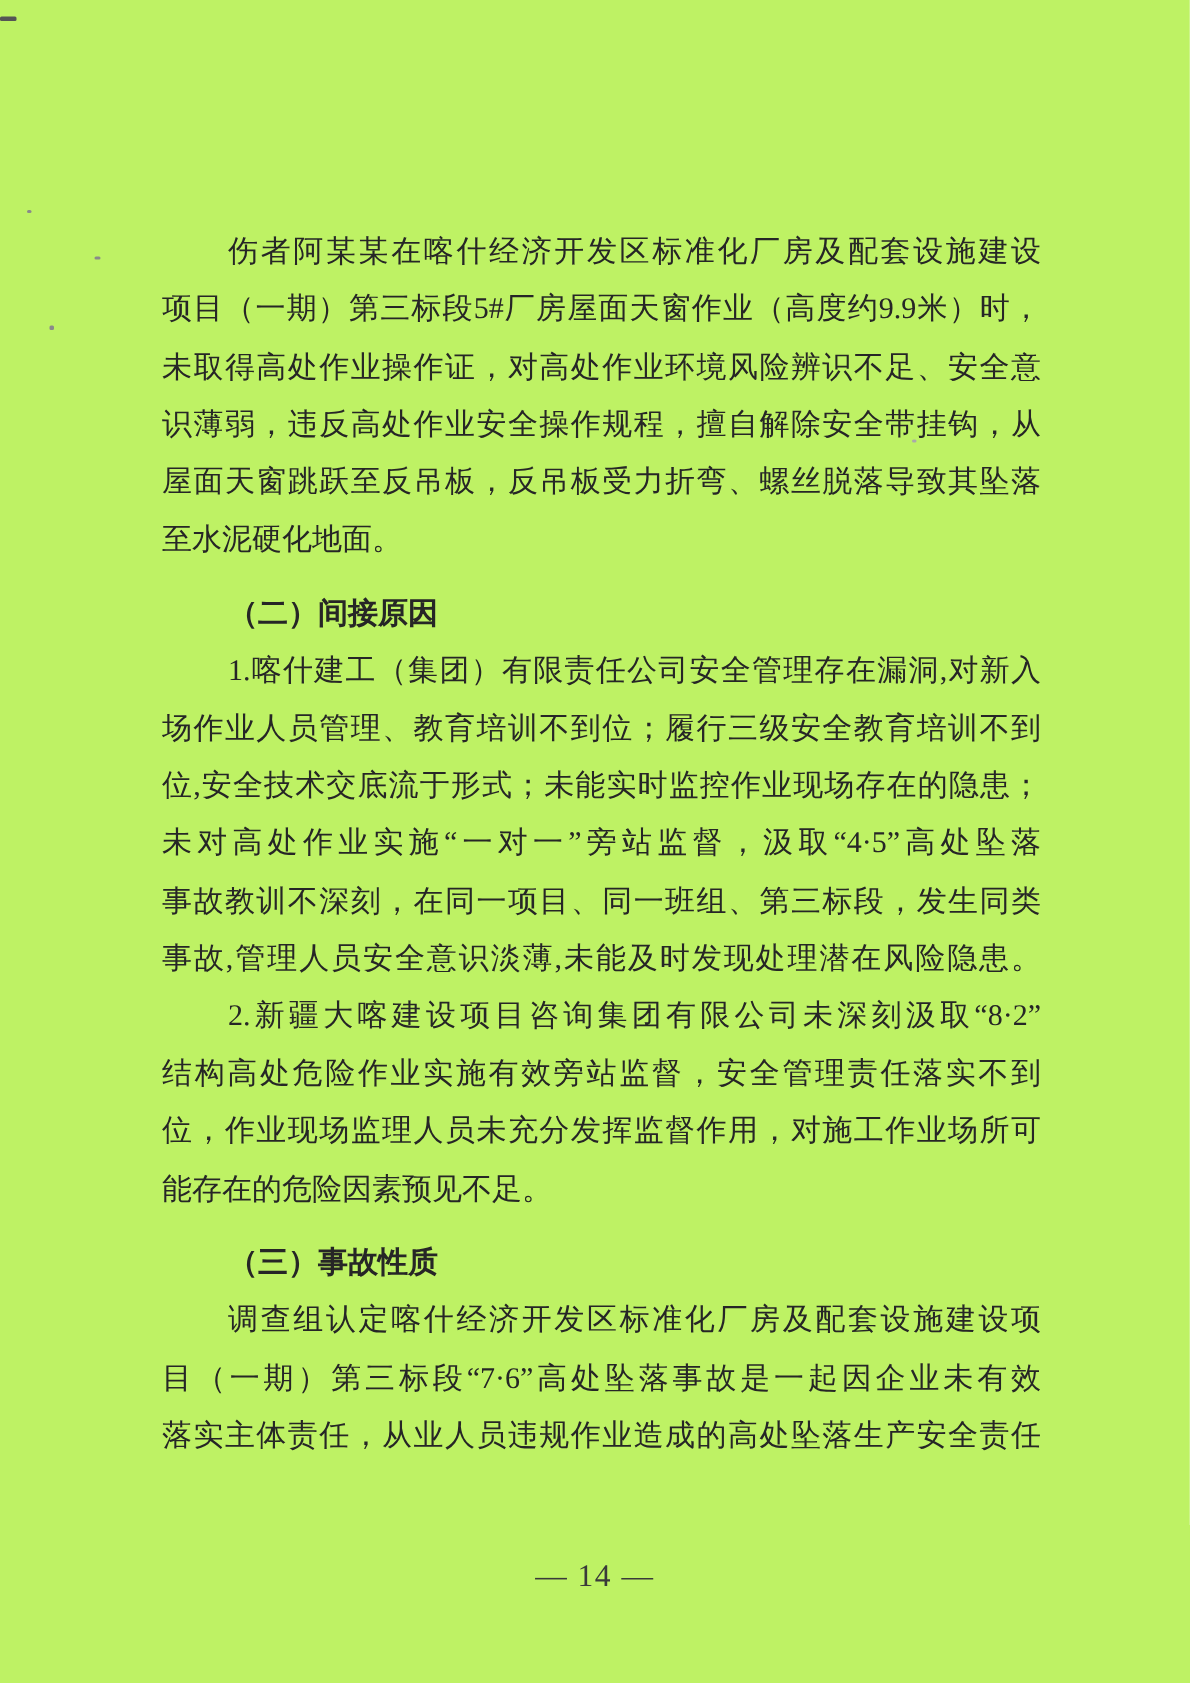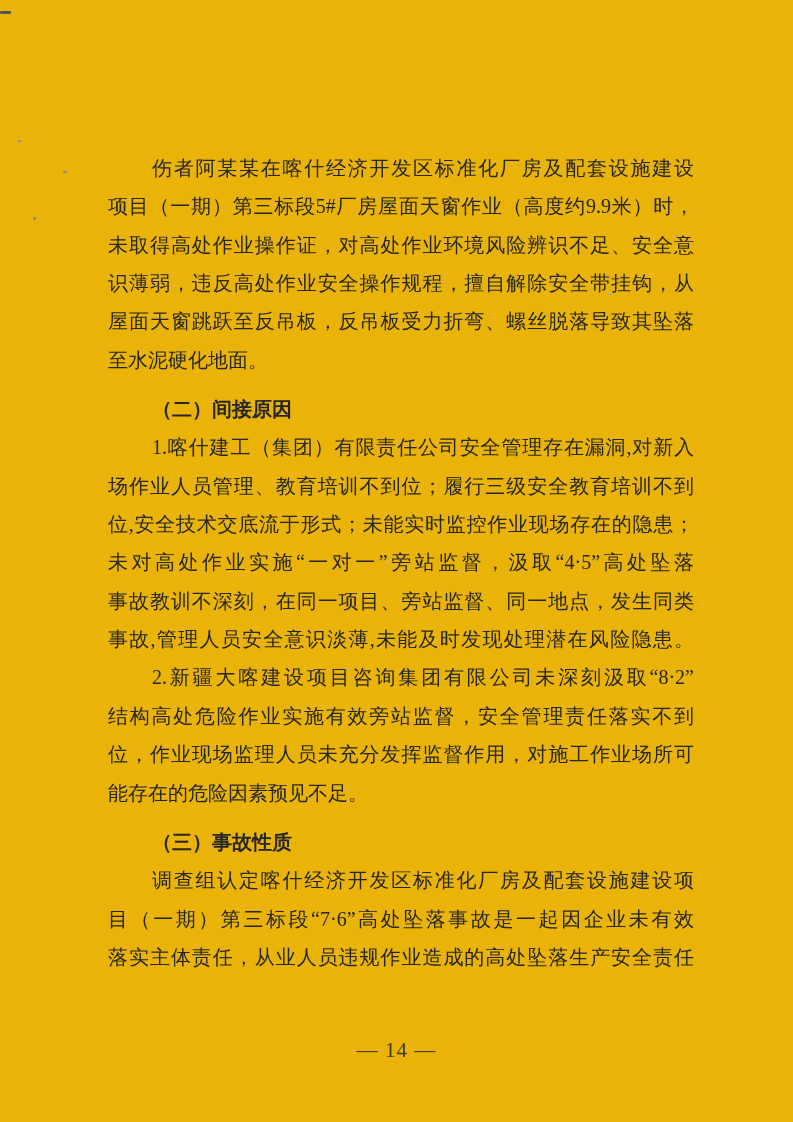--- a/index.html
+++ b/index.html
@@ -1,21 +1,21 @@
 <!DOCTYPE html>
 <html lang="zh"><head>
 <meta charset="utf-8">
 <style>
   html,body{margin:0;padding:0;}
   body{background:#ffffff;}
   .page{
     position:relative;
     width:793px;height:1122px;
     background:#fefefdx;
-    background-color:#eab308;
+    background-color:#bef264;
     overflow:hidden;
     font-family:"Liberation Serif","DejaVu Serif",serif;
     color:#262626;
   }
   .text-block{
     position:absolute;
     left:108px;top:149px;width:586px;
     font-size:20px;
   }
   .line{
@@ -60,21 +60,21 @@
       <div class="line left">至水泥硬化地面。</div>
     </div>
 
     <div class="line indent left heading">（二）间接原因</div>
 
     <div class="para">
       <div class="line indent">1.喀什建工（集团）有限责任公司安全管理存在漏洞,对新入</div>
       <div class="line">场作业人员管理、教育培训不到位；履行三级安全教育培训不到</div>
       <div class="line">位,安全技术交底流于形式；未能实时监控作业现场存在的隐患；</div>
       <div class="line">未对高处作业实施“一对一”旁站监督，汲取“4·5”高处坠落</div>
-      <div class="line">事故教训不深刻，在同一项目、旁站监督、同一地点，发生同类</div>
+      <div class="line">事故教训不深刻，在同一项目、同一班组、第三标段，发生同类</div>
       <div class="line">事故,管理人员安全意识淡薄,未能及时发现处理潜在风险隐患。</div>
     </div>
 
     <div class="para">
       <div class="line indent">2.新疆大喀建设项目咨询集团有限公司未深刻汲取“8·2”</div>
       <div class="line">结构高处危险作业实施有效旁站监督，安全管理责任落实不到</div>
       <div class="line">位，作业现场监理人员未充分发挥监督作用，对施工作业场所可</div>
       <div class="line left">能存在的危险因素预见不足。</div>
     </div>
 

